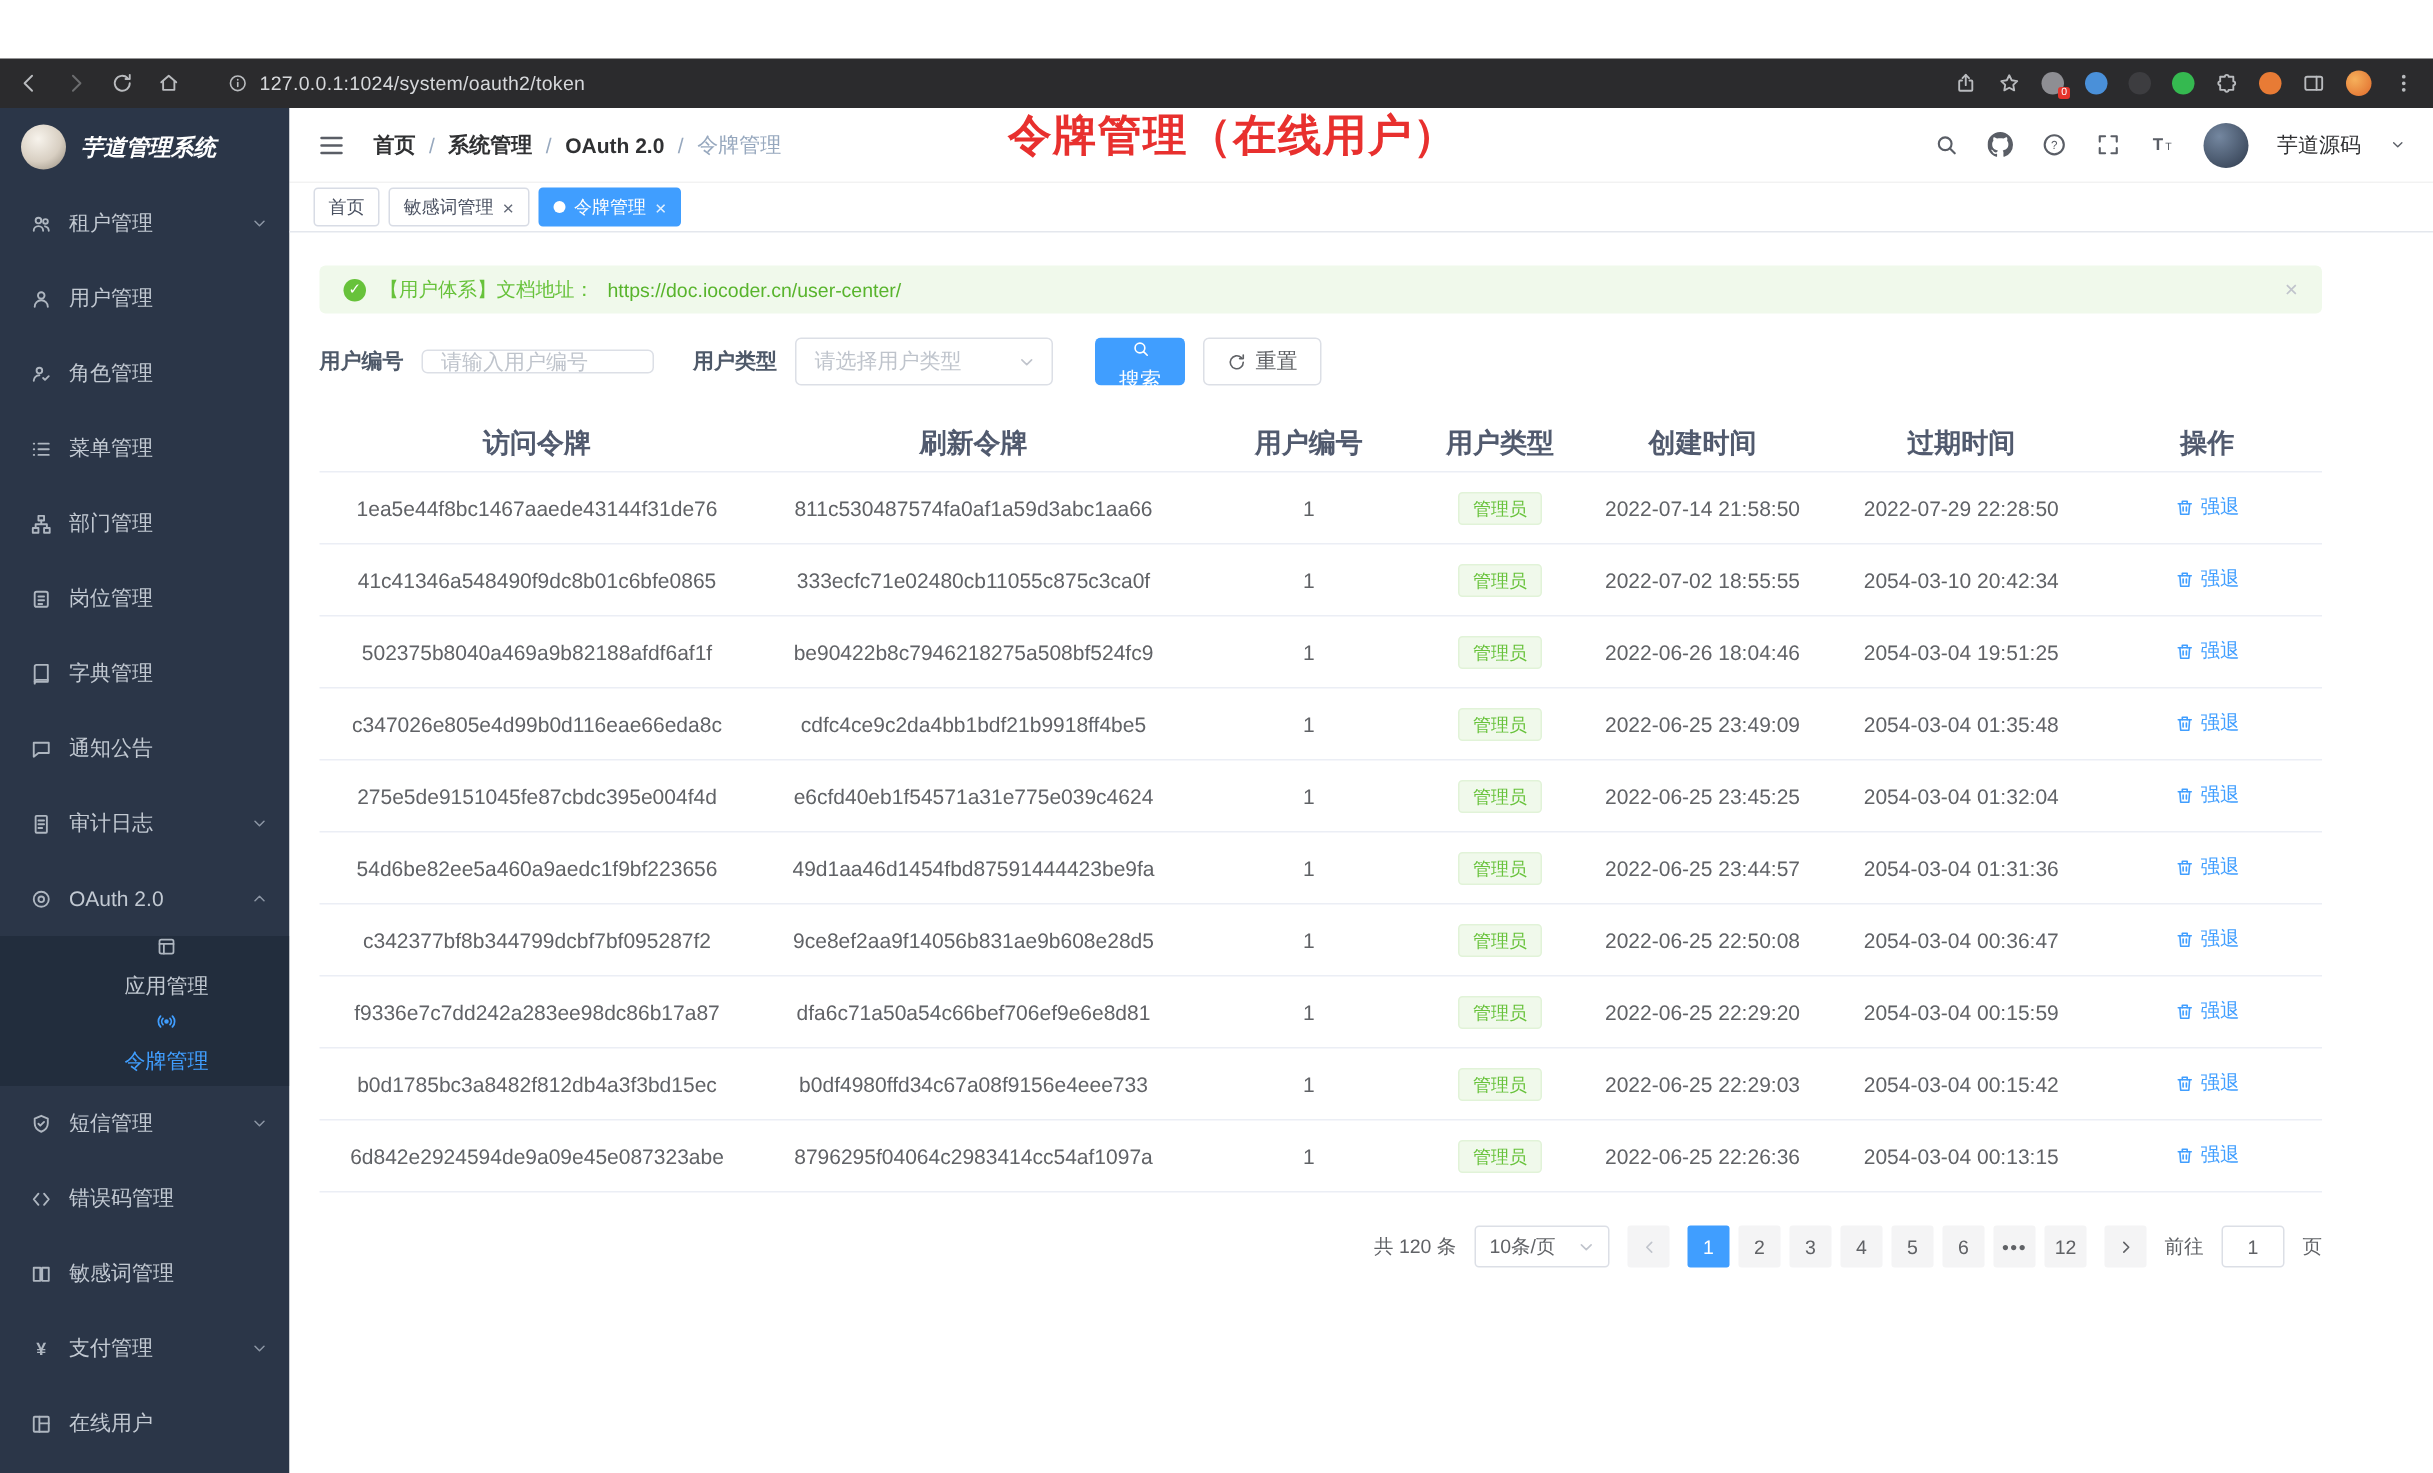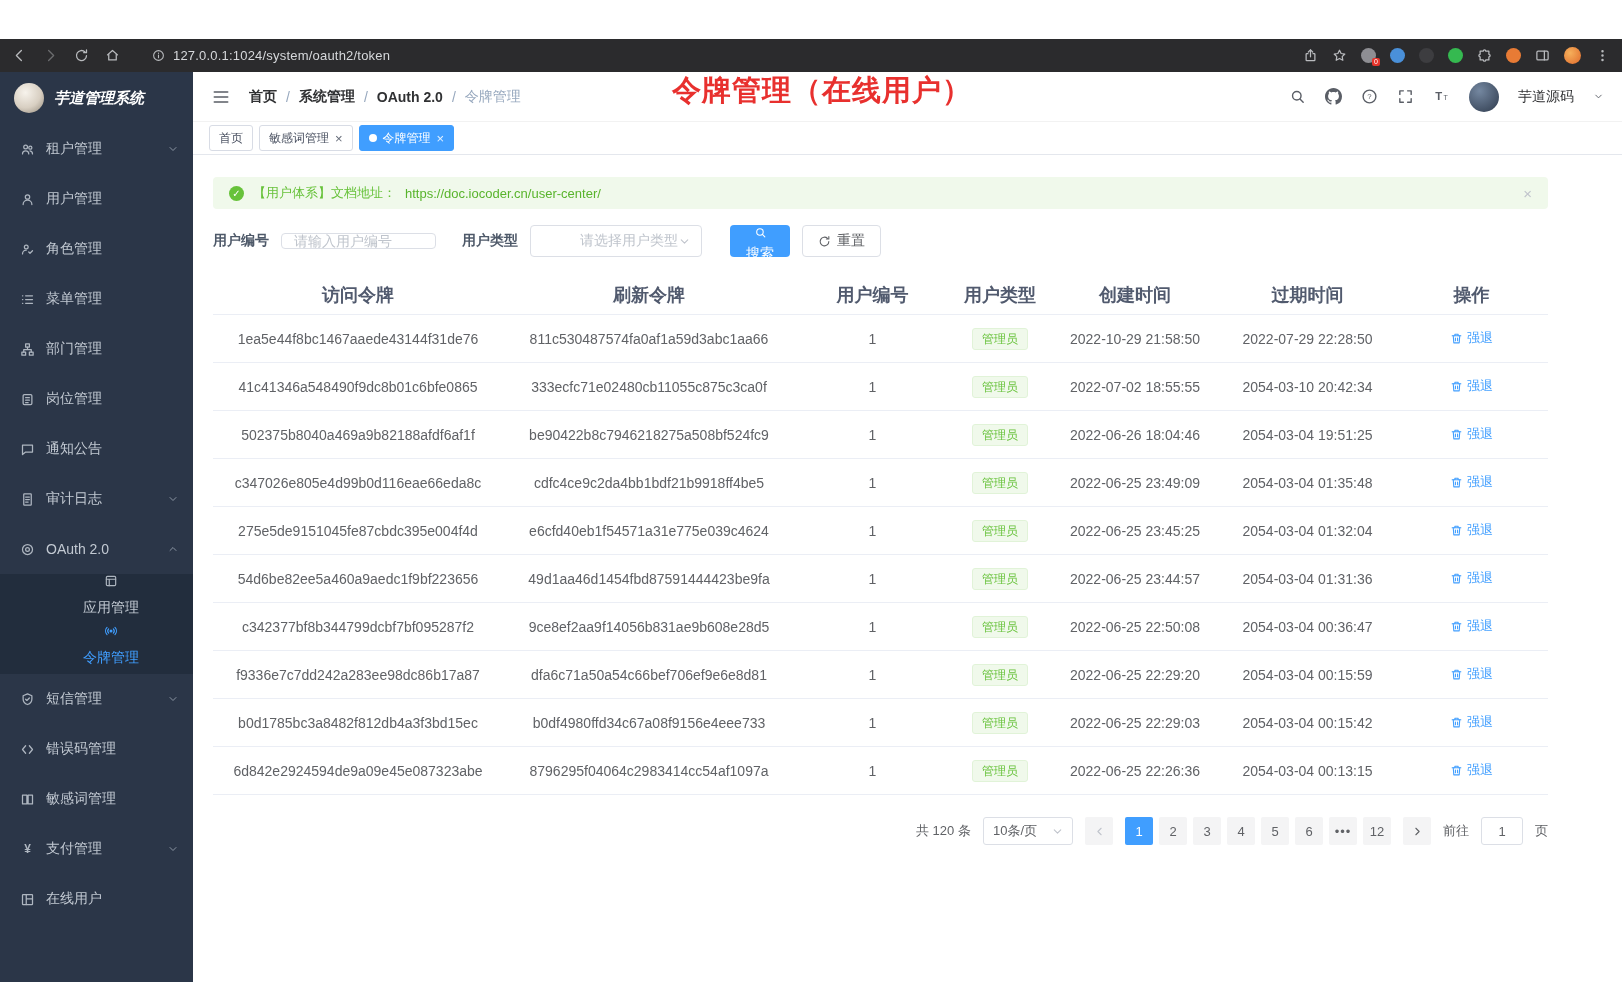--- a/index.html
+++ b/index.html
@@ -68,21 +68,21 @@
   .alert-text { font-size:13px; color:#67c23a; }
   .alert-link { font-size:13px; color:#58b42c; cursor:pointer; }
   .alert-close { margin-left:auto; color:#c0c4cc; font-size:15px; cursor:pointer; }
 
   
   .filters { margin-top:16px; display:flex; align-items:center; }
   .f-label { font-size:14px; font-weight:bold; color:#4e5969; margin-right:12px; white-space:nowrap; }
   .el-input { width:155px; height:16px; border:1px solid #dcdfe6; border-radius:4px; padding:0 12px; font-size:14px; color:#606266; outline:none; font-family:inherit; }
   .el-input::placeholder { color:#bfc4cc; }
   .f-gap { width:26px; }
-  .el-select { width:172px; height:32px; border:1px solid #dcdfe6; border-radius:4px; padding:0 10px 0 12px; display:flex; align-items:center; cursor:pointer; background:#fff;text-align:right; }
+  .el-select { width:172px; height:32px; border:1px solid #dcdfe6; border-radius:4px; padding:0 10px 0 12px; display:flex; align-items:center; cursor:pointer; background:#fff; }
   .el-select .placeholder { color:#bfc4cc; font-size:14px; flex:1; white-space:nowrap; overflow:hidden; }
   .sel-caret { color:#c0c4cc; font-size:13px; }
   .btn { height:32px; border-radius:4px; padding:0 15px; font-size:14px; display:inline-flex; align-items:center; gap:6px; cursor:pointer; border:1px solid transparent; font-family:inherit; }
   .btn .icon { font-size:13px; }
   .btn.primary { background:#409eff; color:#fff; margin-left:28px;flex-direction:column; }
   .btn.plain { background:#fff; color:#606266; border-color:#dcdfe6; margin-left:12px; }
 
   
   .table { margin-top:18px; }
   .thead, .trow { display:grid; grid-template-columns:290px 292px 155px 100px 170px 175px 153px; align-items:center; border-bottom:1px solid #ebeef5; }
@@ -255,20 +255,29 @@
             <svg viewBox="0 0 24 24">
               <rect x="5" y="4" width="14" height="16" rx="2"></rect>
               <path d="M9 9h6M9 13h6M9 17h4"></path>
             </svg>
           </span>
           <span class="menu-label">岗位管理</span>
         </div>
         <div class="menu-item">
           <span class="icon menu-icon">
             <svg viewBox="0 0 24 24">
+              <path d="M5 4a2 2 0 0 1 2-2h12v18H7a2 2 0 0 0-2 2z"></path>
+              <path d="M5 20a2 2 0 0 1 2-2h12"></path>
+            </svg>
+          </span>
+          <span class="menu-label">字典管理</span>
+        </div>
+        <div class="menu-item">
+          <span class="icon menu-icon">
+            <svg viewBox="0 0 24 24">
               <path d="M4 5h16v11H9l-5 4z"></path>
             </svg>
           </span>
           <span class="menu-label">通知公告</span>
         </div>
         <div class="menu-item">
           <span class="icon menu-icon">
             <svg viewBox="0 0 24 24">
               <rect x="6" y="3" width="12" height="18" rx="1"></rect>
               <path d="M9 8h6M9 12h6M9 16h4"></path>
@@ -491,21 +500,21 @@
             <span class="th">创建时间</span>
             <span class="th">过期时间</span>
             <span class="th">操作</span>
           </div>
         <div class="tbody">
             <div class="trow">
               <span class="td">1ea5e44f8bc1467aaede43144f31de76</span>
               <span class="td">811c530487574fa0af1a59d3abc1aa66</span>
               <span class="td">1</span>
               <span class="td"><span class="badge">管理员</span></span>
-              <span class="td">2022-10-29 21:58:50</span>
+              <span class="td">2022-07-14 21:58:50</span>
               <span class="td">2022-07-29 22:28:50</span>
               <span class="td"><span class="action-link">
                   <span class="icon">
                     <svg viewBox="0 0 24 24">
                       <path d="M4 7h16"></path>
                       <path d="M9 7V4h6v3"></path>
                       <path d="M6 7l1 13h10l1-13"></path>
                       <path d="M10 11v5M14 11v5"></path>
                     </svg>
                   </span>

